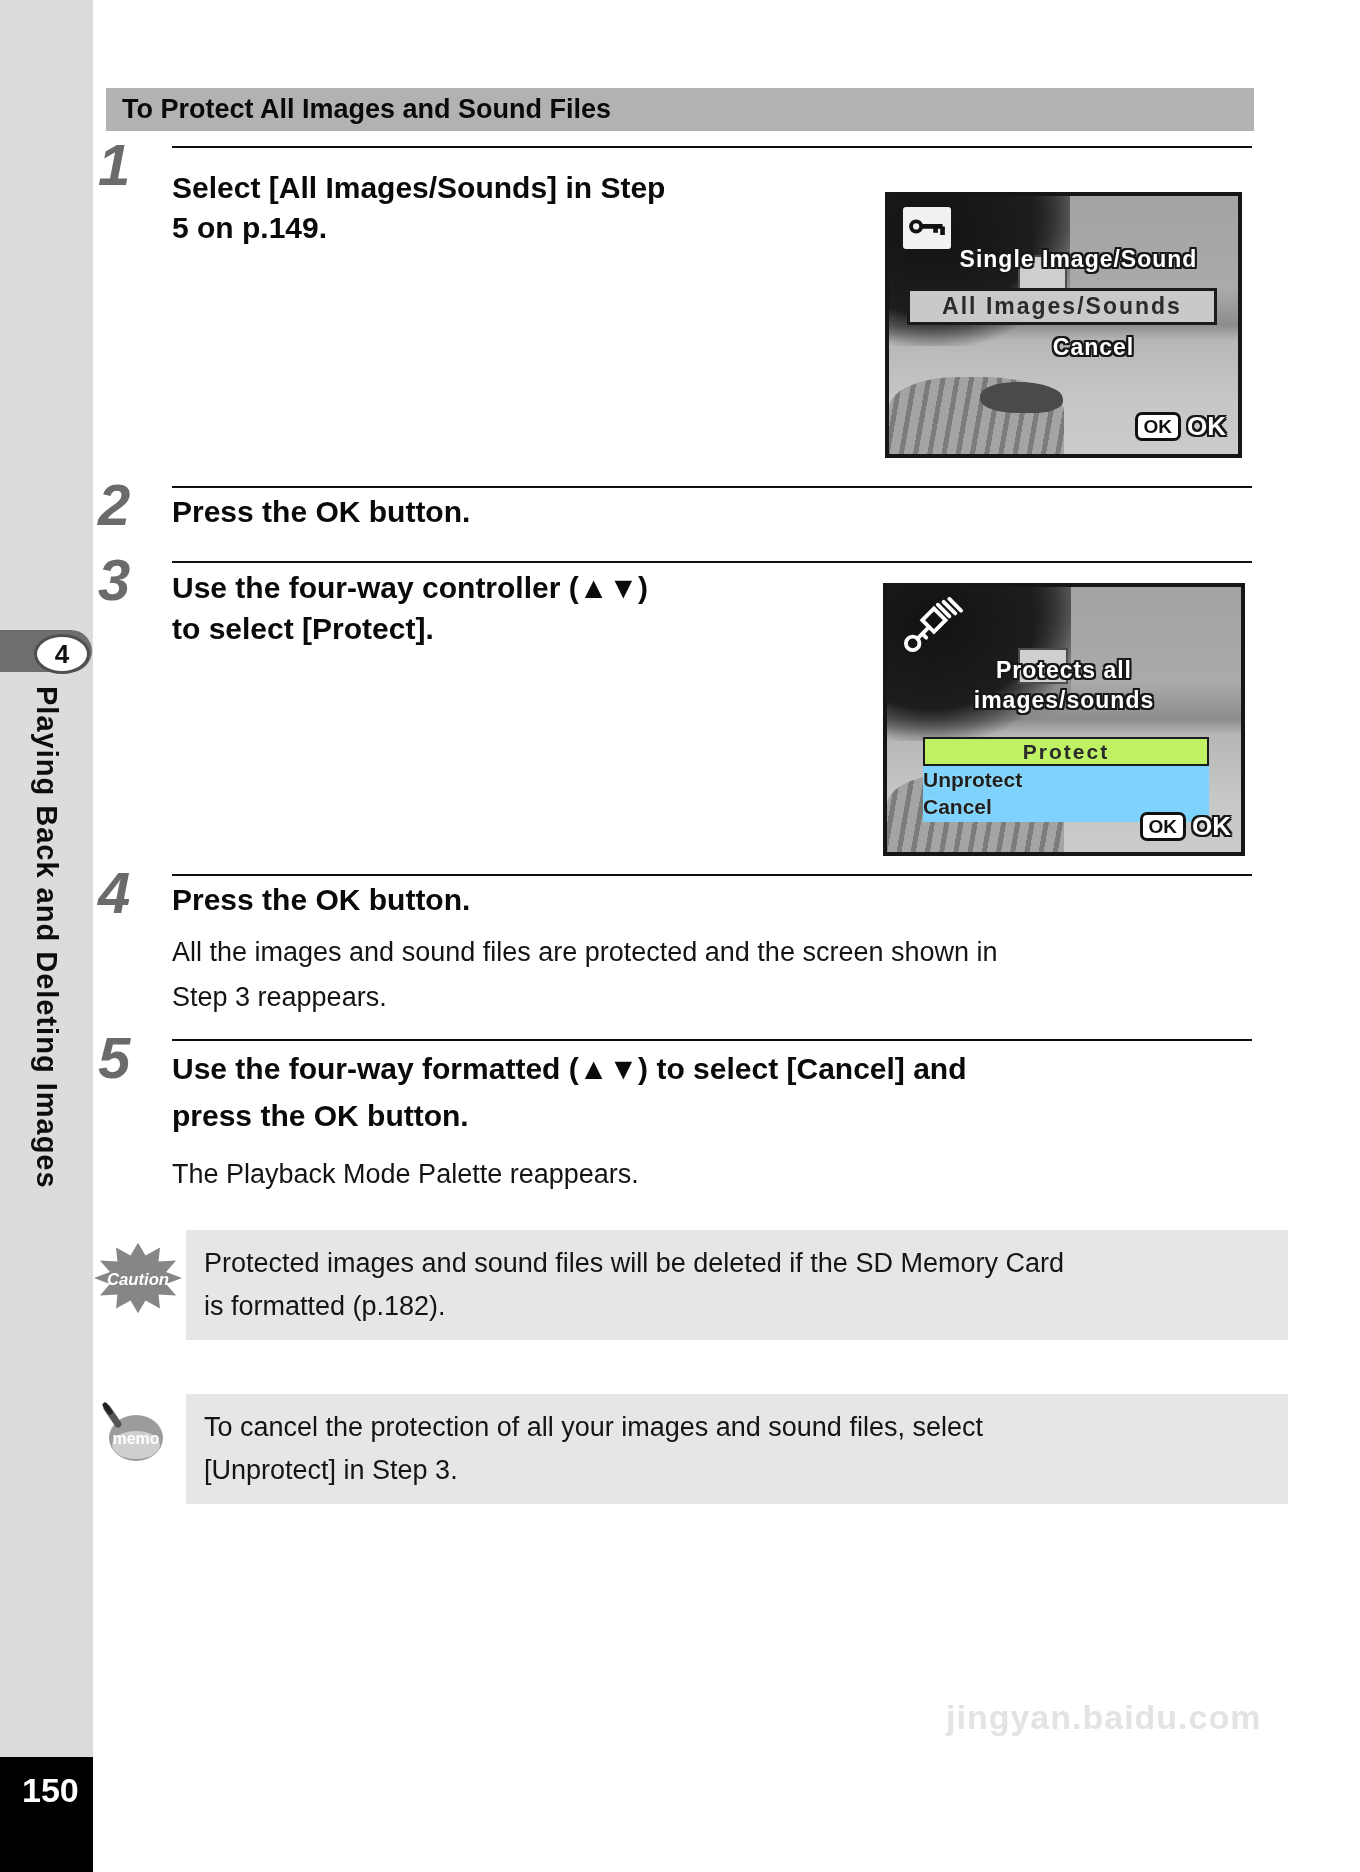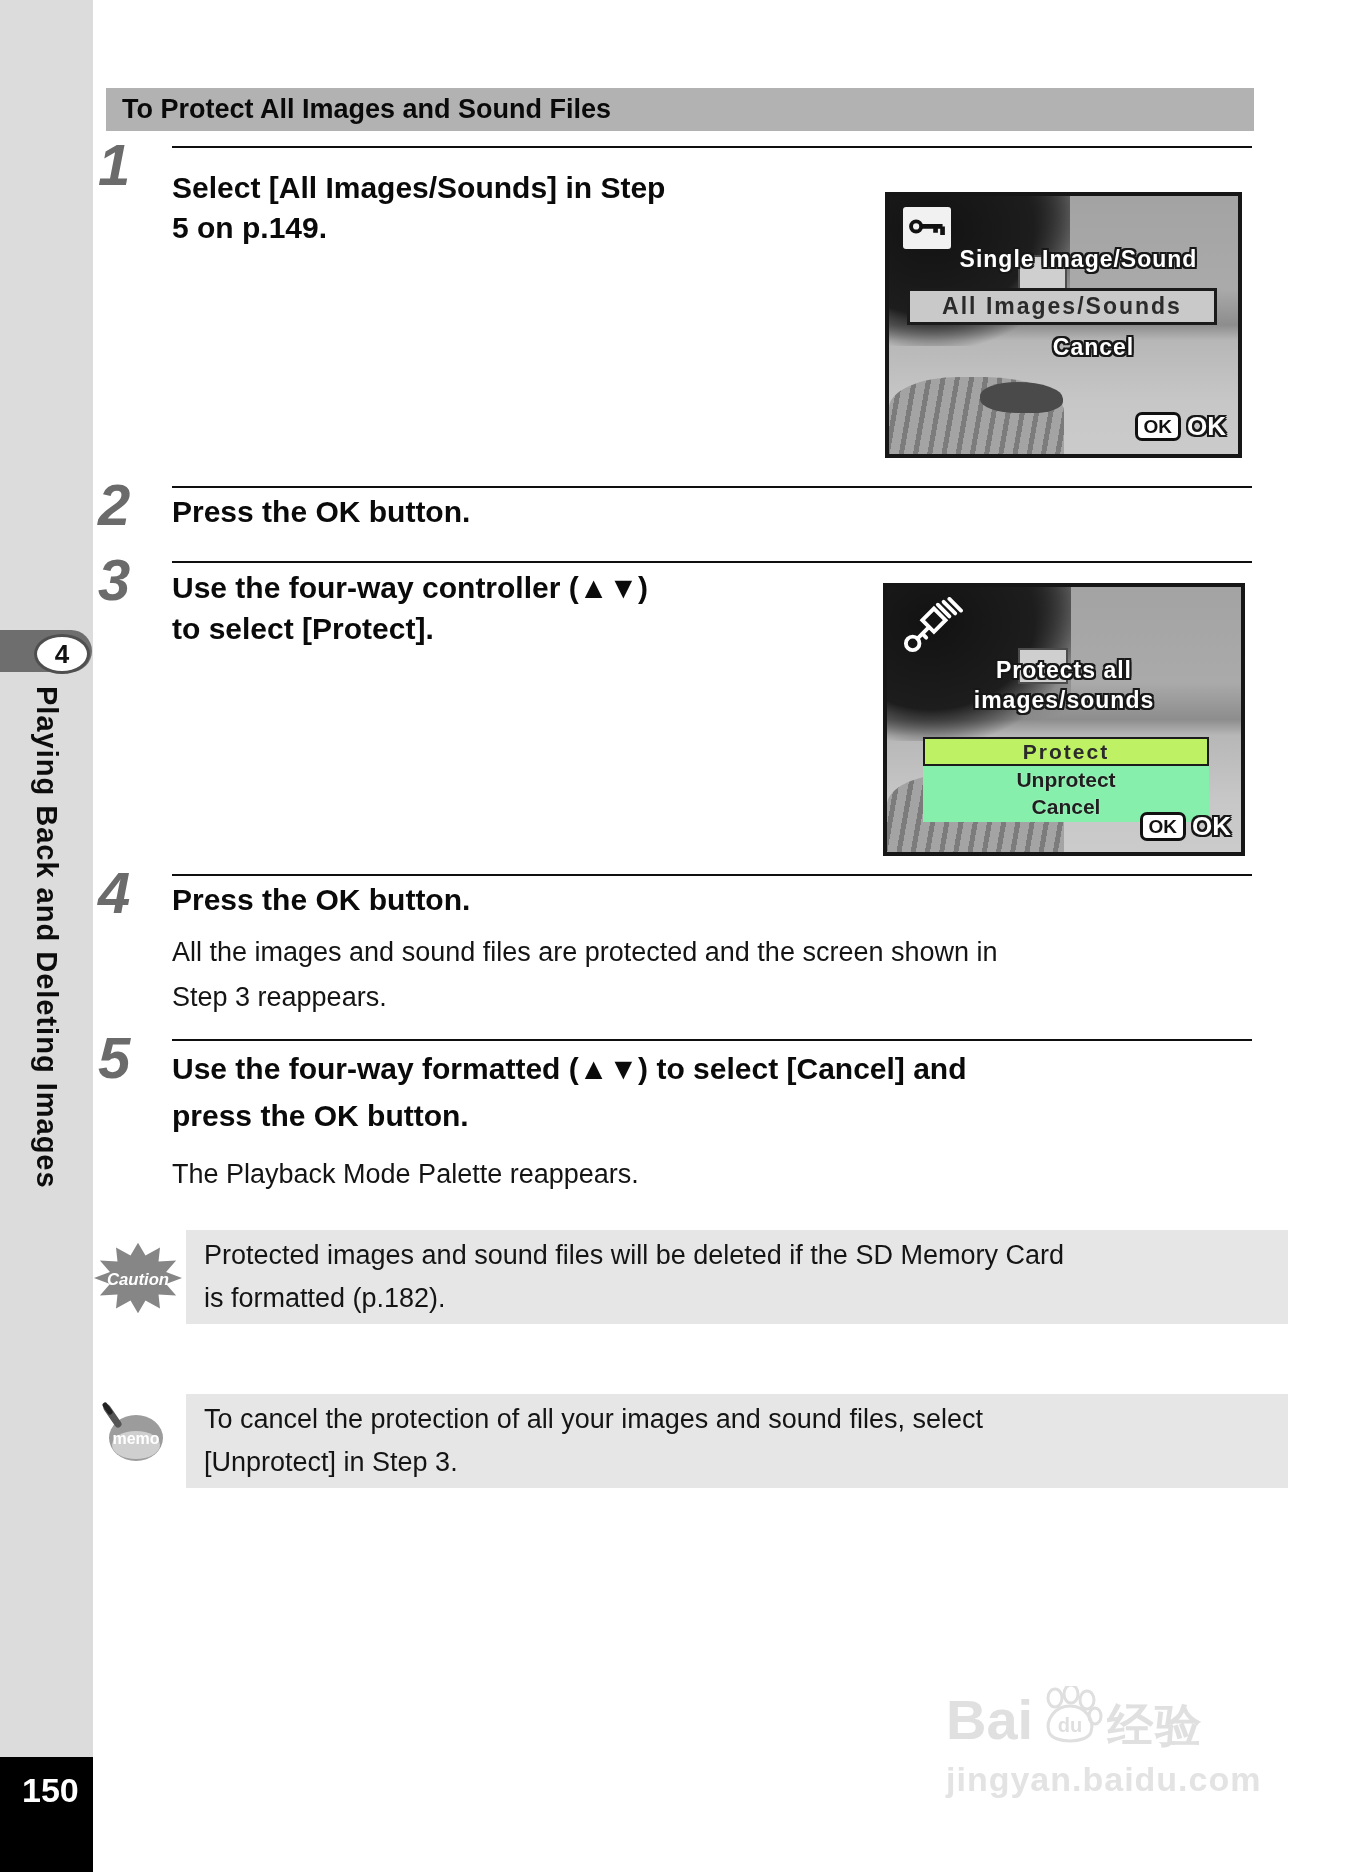--- a/index.html
+++ b/index.html
@@ -45,29 +45,29 @@
     background:repeating-linear-gradient(100deg,#9d9d9d 0 9px,#6e6e6e 9px 14px);}
   .figure{position:absolute;left:26%;bottom:16%;width:24%;height:12%;background:#4a4a4a;border-radius:50% 60% 40% 50%;}
 
   .outline{color:#fff;text-shadow:-2px 0 0 #181818,2px 0 0 #181818,0 -2px 0 #181818,0 2px 0 #181818,
     -2px -2px 0 #181818,2px 2px 0 #181818,-2px 2px 0 #181818,2px -2px 0 #181818;}
   .cam-label{position:absolute;width:100%;text-align:center;font-size:23px;font-weight:bold;letter-spacing:1px;}
   .keybox{position:absolute;left:14px;top:11px;width:48px;height:42px;background:#f1f1f1;border-radius:3px;
     display:flex;align-items:center;justify-content:center;}
   .sel-box{position:absolute;background:#c9c9c9;border:3px solid #1b1b1b;text-align:center;
     font-weight:bold;color:#2b2b2b;letter-spacing:2px;}
-  .menu-band{position:absolute;background:#86efac;text-align:center;font-weight:bold;color:#1f1f1f;
+  .menu-band{position:absolute;background:#7dd3fc;font-weight:bold;color:#1f1f1f;
     text-shadow:0 0 2px rgba(255,255,255,.45);}
   .ok-row{position:absolute;display:flex;align-items:center;gap:6px;}
   .ok-btn{background:#fff;border:3px solid #111;border-radius:7px;font-weight:bold;font-size:19px;color:#111;
     padding:2px 6px;line-height:1;}
   .ok-label{font-size:26px;font-weight:bold;}
 
   
-  .note-box{left:186px;width:1066px;background:#e6e6e6;padding:4px 18px;font-size:27px;line-height:43px;color:#141414;}
+  .note-box{left:186px;width:1066px;background:#e6e6e6;padding:12px 18px;font-size:27px;line-height:43px;color:#141414;}
   .note-box span{display:block;}
   .caution-box{top:1230px;}
   .memo-box{top:1394px;}
   .caution-icon{left:94px;top:1240px;}
   .memo-icon{left:100px;top:1402px;}
 
   
   .watermark{left:946px;top:1686px;width:300px;color:#dedede;}
   .wm-row{display:flex;align-items:flex-end;gap:4px;}
   .wm-bai{font-size:56px;font-weight:bold;line-height:1;color:#e0e0e0;}
@@ -205,28 +205,14 @@
     <path d="M5 3 L10 10" stroke="#222" stroke-width="5" stroke-linecap="round"></path>
     <text x="36" y="42" text-anchor="middle" font-size="16" font-weight="bold" fill="#fff" font-family="Liberation Sans, sans-serif">memo</text>
   </svg>
 </div>
 <div class="abs note-box memo-box">
   <span>To cancel the protection of all your images and sound files, select</span>
   <span>[Unprotect] in Step 3.</span>
 </div>
 
 <div class="abs watermark">
-  <div class="wm-row">
-    <span class="wm-bai">Bai</span>
-    <svg width="66" height="62" viewBox="0 0 66 62">
-      <g fill="none" stroke="#dfdfdf" stroke-width="3">
-        <ellipse cx="18" cy="12" rx="7" ry="9"></ellipse>
-        <ellipse cx="34" cy="8" rx="7" ry="9"></ellipse>
-        <ellipse cx="50" cy="14" rx="7" ry="9"></ellipse>
-        <ellipse cx="58" cy="30" rx="6" ry="8"></ellipse>
-        <path d="M33 20 C18 20 8 34 12 46 C16 58 50 58 54 46 C58 34 48 20 33 20 Z"></path>
-      </g>
-      <text x="33" y="46" text-anchor="middle" font-size="20" font-weight="bold" fill="#dfdfdf" font-family="Liberation Sans, sans-serif">du</text>
-    </svg>
-    <span class="wm-cn">经验</span>
-  </div>
   <div class="wm-url">jingyan.baidu.com</div>
 </div>
 
 </body></html>

